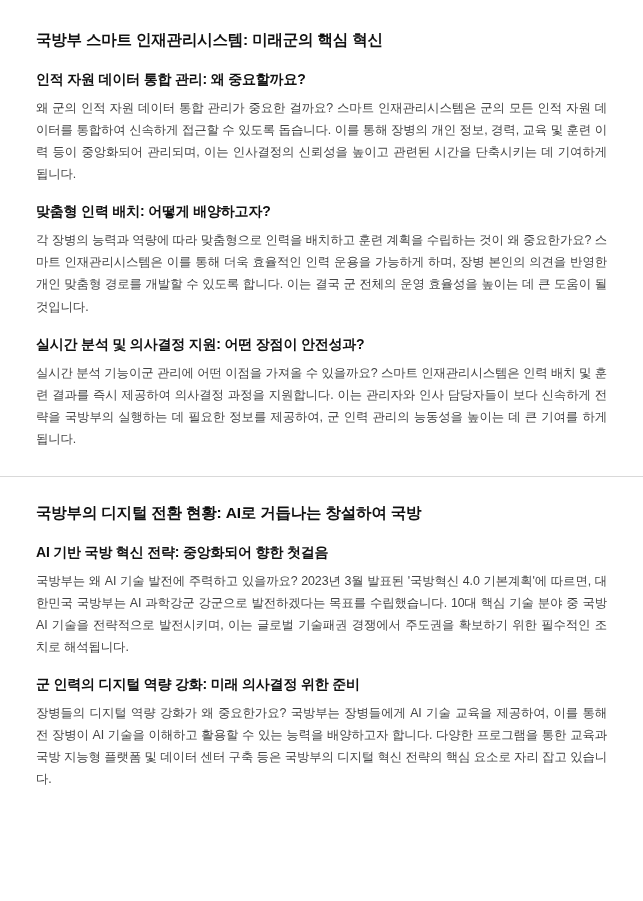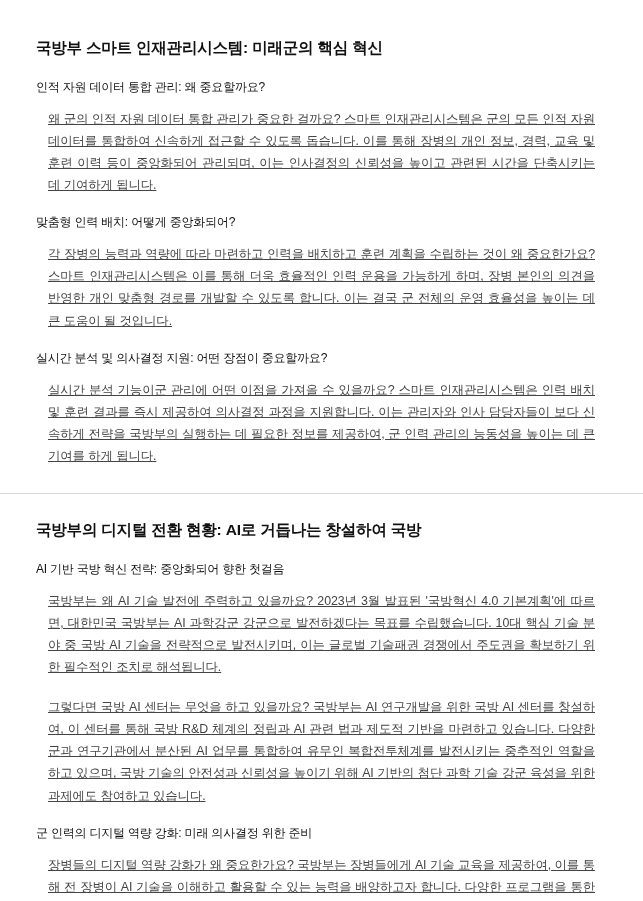--- a/index.html
+++ b/index.html
@@ -28,82 +28,80 @@
   .divider {
     height: 1px;
     background: #d9d9d9;
     margin: 26px 0 0 0;
     width: 100%;
   }
   .article-title {
     font-size: 15.5px;
     font-weight: bold;
     color: #111111;
-    margin: 16px 0 20px 0;
+    margin: 8px 0 20px 0;
     letter-spacing: -0.2px;
   }
   .article-2 .article-title {
     margin-top: 26px;
   }
   .section {
     margin-bottom: 18px;
   }
   .section-heading {
-    font-size: 12px;
-    font-weight: normal;
+    font-size: 14px;
+    font-weight: bold;
     color: #111111;
     margin: 0 0 8px 0;
     letter-spacing: -0.2px;
   }
   .section-body {
     font-size: 12.4px;
     line-height: 1.78;
     color: #444444;
-    margin: 12px;
+    margin: 0;
     text-align: justify;
     letter-spacing: -0.1px;
-    text-decoration: underline;
   }
 </style>
 </head>
 <body>
 
 <div class="page">
 
   <article class="article article-1">
     <h1 class="article-title">국방부 스마트 인재관리시스템: 미래군의 핵심 혁신</h1>
 
     <section class="section">
       <h2 class="section-heading">인적 자원 데이터 통합 관리: 왜 중요할까요?</h2>
       <p class="section-body">왜 군의 인적 자원 데이터 통합 관리가 중요한 걸까요? 스마트 인재관리시스템은 군의 모든 인적 자원 데이터를 통합하여 신속하게 접근할 수 있도록 돕습니다. 이를 통해 장병의 개인 정보, 경력, 교육 및 훈련 이력 등이 중앙화되어 관리되며, 이는 인사결정의 신뢰성을 높이고 관련된 시간을 단축시키는 데 기여하게 됩니다.</p>
     </section>
 
     <section class="section">
-      <h2 class="section-heading">맞춤형 인력 배치: 어떻게 중앙화되어?</h2>
-      <p class="section-body">각 장병의 능력과 역량에 따라 마련하고 인력을 배치하고 훈련 계획을 수립하는 것이 왜 중요한가요? 스마트 인재관리시스템은 이를 통해 더욱 효율적인 인력 운용을 가능하게 하며, 장병 본인의 의견을 반영한 개인 맞춤형 경로를 개발할 수 있도록 합니다. 이는 결국 군 전체의 운영 효율성을 높이는 데 큰 도움이 될 것입니다.</p>
+      <h2 class="section-heading">맞춤형 인력 배치: 어떻게 배양하고자?</h2>
+      <p class="section-body">각 장병의 능력과 역량에 따라 맞춤형으로 인력을 배치하고 훈련 계획을 수립하는 것이 왜 중요한가요? 스마트 인재관리시스템은 이를 통해 더욱 효율적인 인력 운용을 가능하게 하며, 장병 본인의 의견을 반영한 개인 맞춤형 경로를 개발할 수 있도록 합니다. 이는 결국 군 전체의 운영 효율성을 높이는 데 큰 도움이 될 것입니다.</p>
     </section>
 
     <section class="section">
-      <h2 class="section-heading">실시간 분석 및 의사결정 지원: 어떤 장점이 중요할까요?</h2>
+      <h2 class="section-heading">실시간 분석 및 의사결정 지원: 어떤 장점이 안전성과?</h2>
       <p class="section-body">실시간 분석 기능이군 관리에 어떤 이점을 가져올 수 있을까요? 스마트 인재관리시스템은 인력 배치 및 훈련 결과를 즉시 제공하여 의사결정 과정을 지원합니다. 이는 관리자와 인사 담당자들이 보다 신속하게 전략을 국방부의 실행하는 데 필요한 정보를 제공하여, 군 인력 관리의 능동성을 높이는 데 큰 기여를 하게 됩니다.</p>
     </section>
   </article>
 
   <div class="divider"></div>
 
   <article class="article article-2">
     <h1 class="article-title">국방부의 디지털 전환 현황: AI로 거듭나는 창설하여 국방</h1>
 
     <section class="section">
       <h2 class="section-heading">AI 기반 국방 혁신 전략: 중앙화되어 향한 첫걸음</h2>
       <p class="section-body">국방부는 왜 AI 기술 발전에 주력하고 있을까요? 2023년 3월 발표된 '국방혁신 4.0 기본계획'에 따르면, 대한민국 국방부는 AI 과학강군 강군으로 발전하겠다는 목표를 수립했습니다. 10대 핵심 기술 분야 중 국방 AI 기술을 전략적으로 발전시키며, 이는 글로벌 기술패권 경쟁에서 주도권을 확보하기 위한 필수적인 조치로 해석됩니다.</p>
     </section>
 
     <section class="section">
-      <p class="section-body">그렇다면 국방 AI 센터는 무엇을 하고 있을까요? 국방부는 AI 연구개발을 위한 국방 AI 센터를 창설하여, 이 센터를 통해 국방 R&amp;D 체계의 정립과 AI 관련 법과 제도적 기반을 마련하고 있습니다. 다양한 군과 연구기관에서 분산된 AI 업무를 통합하여 유무인 복합전투체계를 발전시키는 중추적인 역할을 하고 있으며, 국방 기술의 안전성과 신뢰성을 높이기 위해 AI 기반의 첨단 과학 기술 강군 육성을 위한 과제에도 참여하고 있습니다.</p>
     </section>
 
     <section class="section">
       <h2 class="section-heading">군 인력의 디지털 역량 강화: 미래 의사결정 위한 준비</h2>
       <p class="section-body">장병들의 디지털 역량 강화가 왜 중요한가요? 국방부는 장병들에게 AI 기술 교육을 제공하여, 이를 통해 전 장병이 AI 기술을 이해하고 활용할 수 있는 능력을 배양하고자 합니다. 다양한 프로그램을 통한 교육과 국방 지능형 플랫폼 및 데이터 센터 구축 등은 국방부의 디지털 혁신 전략의 핵심 요소로 자리 잡고 있습니다.</p>
     </section>
 
   </article>
 
 </div>

